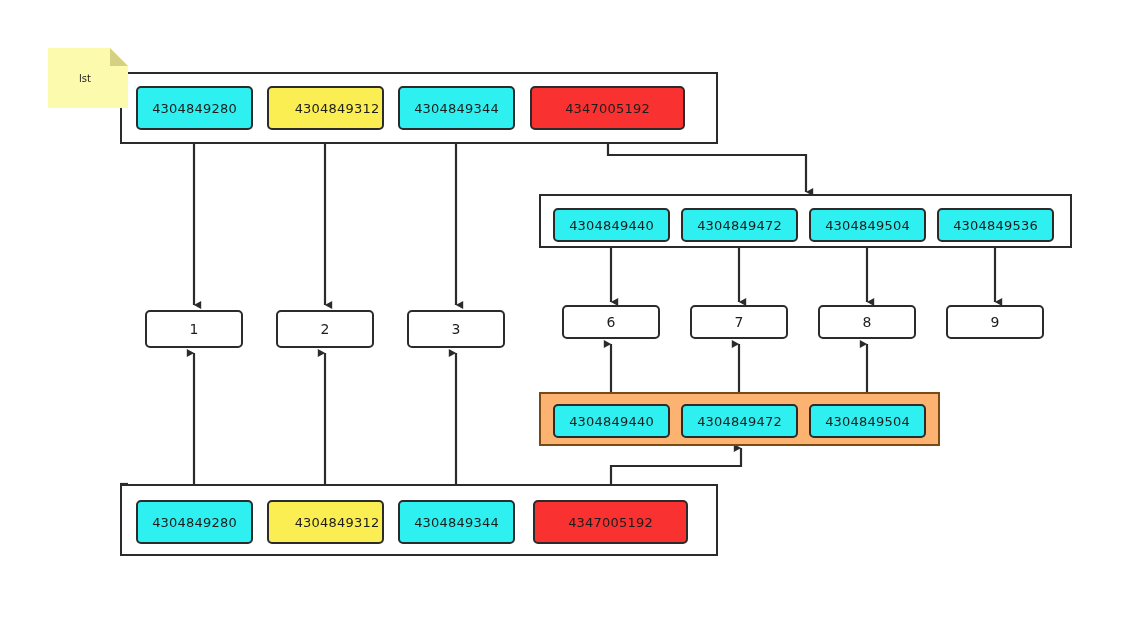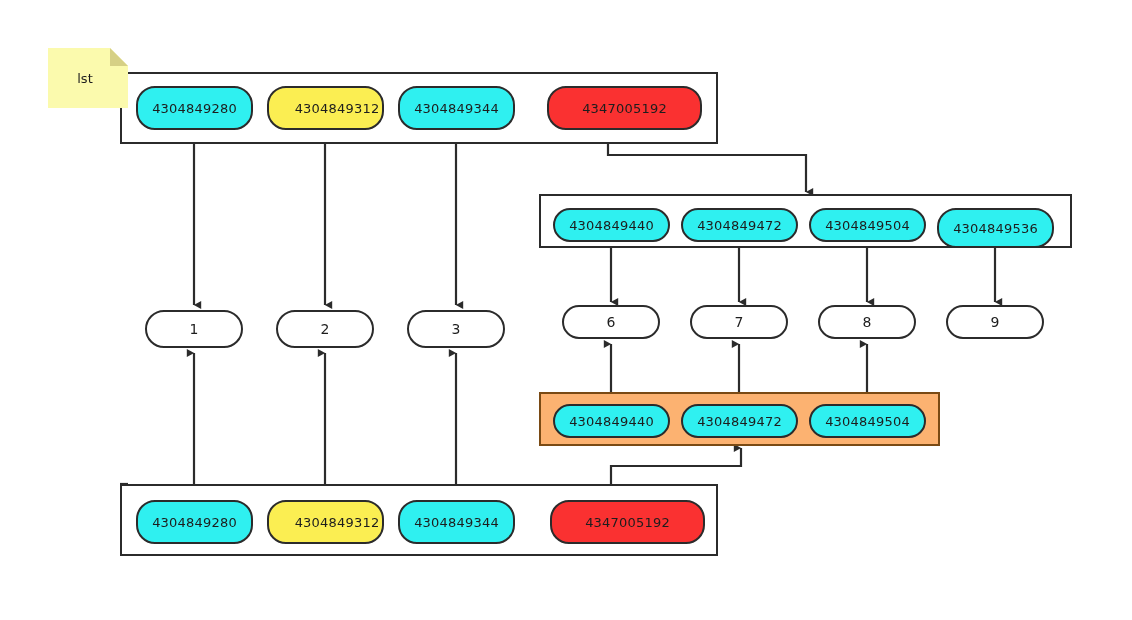--- a/index.html
+++ b/index.html
@@ -34,32 +34,32 @@
   }
   .list-frame.orange {
     border: 2px solid #7a4a14;
     background: #fcb271;
   }
   
   .cell {
     position: absolute;
     box-sizing: border-box;
     border: 2px solid #2b2b2b;
-    border-radius: 19px;
+    border-radius: 5px;
     display: flex;
     align-items: center;
     justify-content: center;
     font-size: 13px;
     color: #1d1d1d;
     letter-spacing: .2px;
     white-space: nowrap;
   }
   .cell.cyan   { background: #2ff0f0; }
   .cell.yellow { background: #fbee52; padding-left: 23px; }
-  .cell.red    { background: #fa3131; margin-left: 17px; }
+  .cell.red    { background: #fa3131; }
   .cell.plain  { background: #ffffff; font-size: 14px; }
   
   .note {
     position: absolute;
     width: 80px;
     height: 60px;
   }
   .note .body {
     position: absolute;
     left: 0; top: 0;
@@ -74,21 +74,21 @@
     background: #d6d085;
     clip-path: polygon(0 0, 18px 18px, 0 18px);
   }
   .note .label {
     position: absolute;
     left: 0; top: 0;
     width: 74px; height: 60px;
     display: flex;
     align-items: center;
     justify-content: center;
-    font-size: 13px;
+    font-size: 10px;
     color: #1d1d1d;
   }
 </style>
 </head>
 <body>
 
 <div id="canvas">
 
   <svg id="wires" viewBox="0 0 1132 620">
     <defs>
@@ -133,21 +133,21 @@
   <div class="note" style="left:48px; top:48px;">
     <div class="body"></div>
     <div class="fold"></div>
     <div class="label">lst</div>
   </div>
 
   <div class="list-frame" style="left:539px; top:194px; width:533px; height:54px;"></div>
   <div class="cell cyan" style="left:553px; top:208px; width:117px; height:34px;">4304849440</div>
   <div class="cell cyan" style="left:681px; top:208px; width:117px; height:34px;">4304849472</div>
   <div class="cell cyan" style="left:809px; top:208px; width:117px; height:34px;">4304849504</div>
-  <div class="cell cyan" style="left:937px; top:208px; width:117px; height:40px;">4304849536</div>
+  <div class="cell cyan" style="left:937px; top:208px; width:117px; height:34px;">4304849536</div>
 
   <div class="cell plain" style="left:145px; top:310px; width:98px; height:38px;">1</div>
   <div class="cell plain" style="left:276px; top:310px; width:98px; height:38px;">2</div>
   <div class="cell plain" style="left:407px; top:310px; width:98px; height:38px;">3</div>
 
   <div class="cell plain" style="left:562px; top:305px; width:98px; height:34px;">6</div>
   <div class="cell plain" style="left:690px; top:305px; width:98px; height:34px;">7</div>
   <div class="cell plain" style="left:818px; top:305px; width:98px; height:34px;">8</div>
   <div class="cell plain" style="left:946px; top:305px; width:98px; height:34px;">9</div>
 

